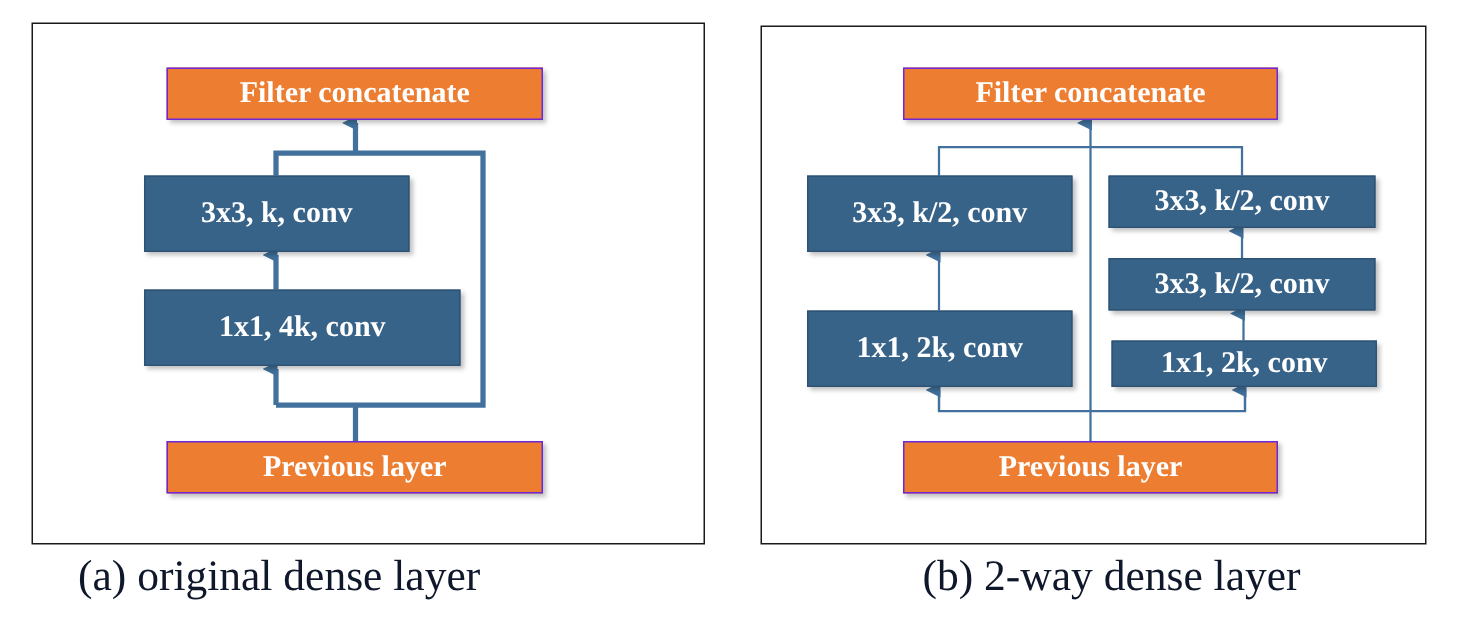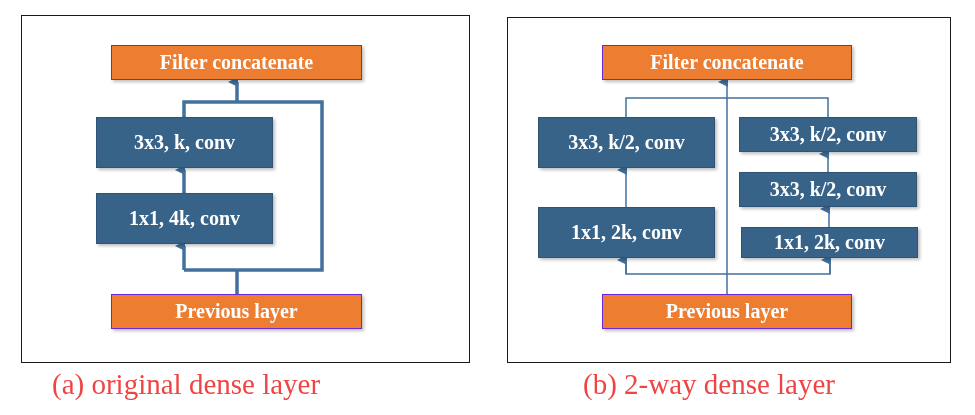--- a/index.html
+++ b/index.html
@@ -4,21 +4,21 @@
 <style>
   html, body { margin: 0; padding: 0; background: #ffffff; }
   body { width: 975px; height: 415px; position: relative; overflow: hidden; }
   .panel { position: absolute; border: 1.5px solid #1a1a1a; box-sizing: border-box; background: #fff; }
   svg { position: absolute; left: 0; top: 0; }
   .box { position: absolute; box-sizing: border-box; display: flex; align-items: center; justify-content: center;
          color: #ffffff; font-family: "Liberation Serif", serif; font-weight: bold; white-space: nowrap;
          box-shadow: 2px 2px 3px rgba(0,0,0,0.25); }
   .orange { background: #ed7d31; border: 1px solid #6d28d9; font-size: 20px; }
   .blue { background: #386389; border: 1px solid #2e5374; font-size: 20px; }
-  .caption { position: absolute; font-family: "Liberation Serif", serif; font-size: 29px; color: #ef4444; white-space: nowrap; }
+  .caption { position: absolute; font-family: "Liberation Serif", serif; font-size: 29px; color: #0f172a; white-space: nowrap; }
 </style>
 </head>
 <body>
 
 <div class="panel" style="left:21px; top:15px; width:449px; height:348px;"></div>
 <div class="panel" style="left:507px; top:17px; width:444px; height:346px;"></div>
 
 <svg width="975" height="415">
   <defs>
     <marker id="arr" viewBox="0 0 10 10" refX="5" refY="9" markerWidth="10" markerHeight="10" orient="auto-start-reverse" markerUnits="userSpaceOnUse">
@@ -41,25 +41,25 @@
     <line x1="626" y1="274" x2="626" y2="260" marker-end="url(#arr)"></line>
     <line x1="830" y1="274" x2="830" y2="260" marker-end="url(#arr)"></line>
     <line x1="626" y1="207" x2="626" y2="170" marker-end="url(#arr)"></line>
     <line x1="829" y1="227" x2="829" y2="209" marker-end="url(#arr)"></line>
     <line x1="828" y1="172" x2="828" y2="154" marker-end="url(#arr)"></line>
   </g>
 </svg>
 
 <div class="box orange" style="left:111px; top:45px; width:251px; height:35px;">Filter concatenate</div>
 <div class="box blue" style="left:96px; top:117px; width:177px; height:51px;">3x3, k, conv</div>
-<div class="box blue" style="left:96px; top:193px; width:177px; height:51px;">1x1, 4k, conv</div>
+<div class="box blue" style="left:96px; top:193px; width:211px; height:51px;">1x1, 4k, conv</div>
 <div class="box orange" style="left:111px; top:294px; width:251px; height:35px;">Previous layer</div>
 
 <div class="box orange" style="left:602px; top:45px; width:250px; height:35px;">Filter concatenate</div>
 <div class="box blue" style="left:538px; top:117px; width:177px; height:51px;">3x3, k/2, conv</div>
 <div class="box blue" style="left:538px; top:207px; width:177px; height:51px;">1x1, 2k, conv</div>
 <div class="box blue" style="left:739px; top:117px; width:178px; height:35px;">3x3, k/2, conv</div>
 <div class="box blue" style="left:739px; top:172px; width:178px; height:35px;">3x3, k/2, conv</div>
 <div class="box blue" style="left:741px; top:227px; width:177px; height:31px;">1x1, 2k, conv</div>
 <div class="box orange" style="left:602px; top:294px; width:250px; height:35px;">Previous layer</div>
 
 <div class="caption" style="left:52px; top:368px;">(a) original dense layer</div>
-<div class="caption" style="left:583px; top:368px;">(b) 2-way dense layer</div>
+<div class="caption" style="left:615px; top:368px;">(b) 2-way dense layer</div>
 
 </body></html>

